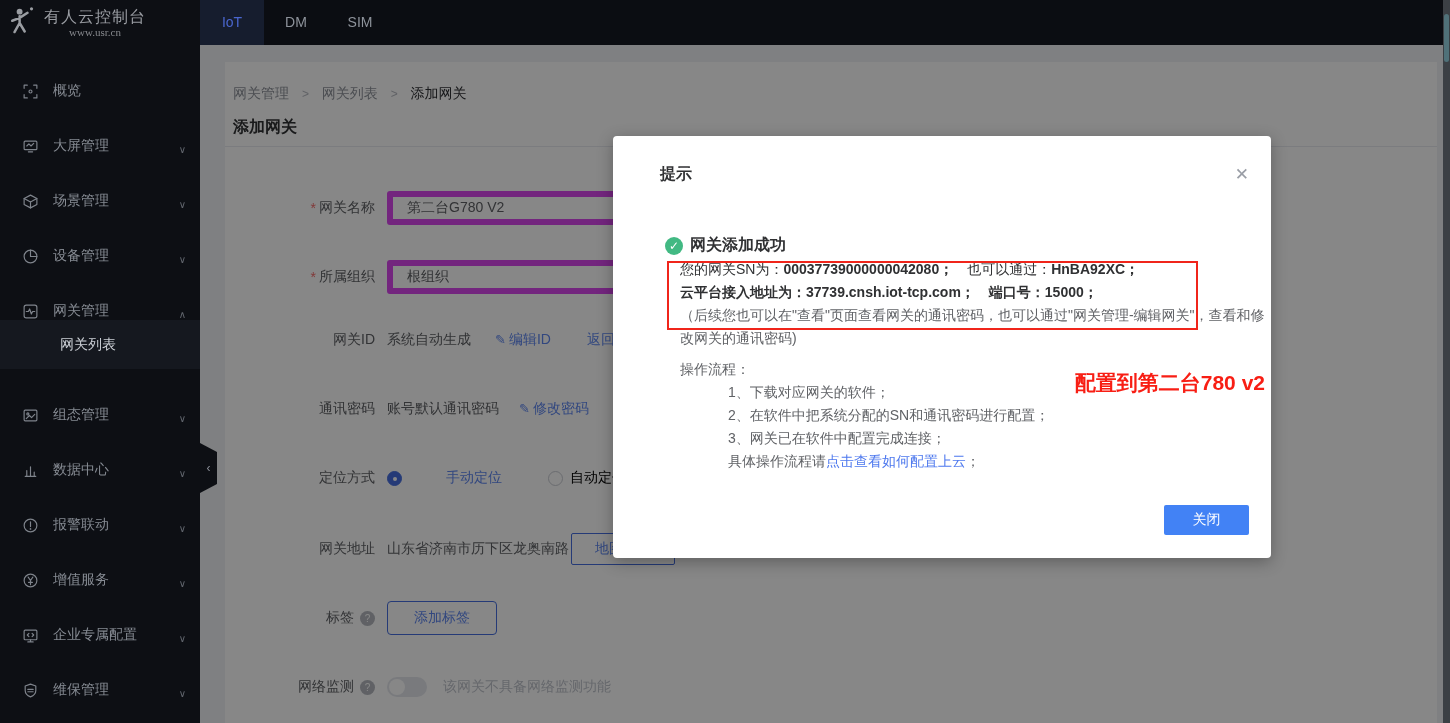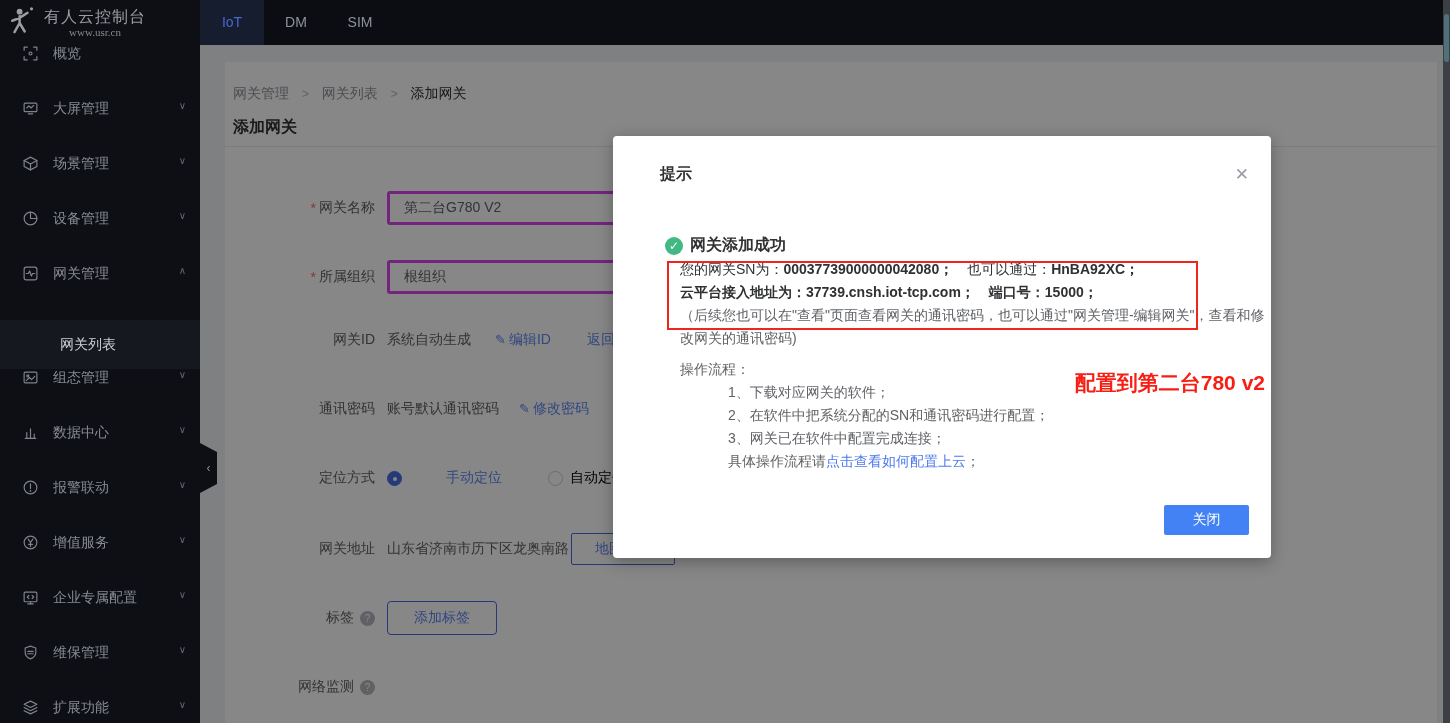--- a/index.html
+++ b/index.html
@@ -11,21 +11,21 @@
   .brand { width:200px; height:45px; display:flex; align-items:center; padding-left:8px; background:#0d0f14;font-family:Liberation Serif, serif; }
   .brand-text { margin-left:6px; }
   .brand-title { color:#9a9da3; font-size:16px; letter-spacing:1px; line-height:18px; }
   .brand-sub { color:#87898e; font-size:11px; text-align:center; line-height:12px; }
   .tabs { display:flex; }
   .tab { width:64px; height:45px; line-height:45px; text-align:center; color:#8e939b; font-size:14px; cursor:pointer; }
   .tab.active { background:#161d2e; color:#4a66cf; }
 
   
   .sidebar { position:absolute; left:0; top:45px; width:200px; bottom:0; background:#0d0f14; z-index:30; }
-  .sitem { height:55px; display:flex; align-items:flex-start; padding:0 14px 0 22px; color:#868b93; cursor:pointer; }
+  .sitem { height:55px; display:flex; align-items:flex-end; padding:0 14px 0 22px; color:#868b93; cursor:pointer; }
   .sitem .slabel { margin-left:14px; flex:1; }
   .chev { font-size:10px; color:#62666e; }
   .icn { width:17px; height:17px; stroke:#7f848c; fill:none; stroke-width:1.1; stroke-linecap:round; stroke-linejoin:round; flex:none; }
   .submenu { background:#101218; }
   .subitem { height:49px; line-height:49px; padding-left:60px; color:#ccd0d6; background:#15181f; cursor:pointer; }
 
   .collapse-tab { position:absolute; left:200px; top:443px; width:17px; height:50px; background:#0d0f14; z-index:45;
     clip-path:polygon(0 0,100% 18%,100% 82%,0 100%); color:#8a8e96; font-size:12px; display:flex; align-items:center; justify-content:center; cursor:pointer; }
 
   
@@ -34,21 +34,21 @@
   .breadcrumb { position:absolute; left:8px; top:23px; color:#8f939b; font-size:14px; }
   .breadcrumb .sep { color:#b6b9c0; margin:0 9px; font-size:12px; }
   .breadcrumb .last { color:#2f3135; }
   .page-title { position:absolute; left:8px; top:55px; color:#303133; font-weight:bold; font-size:16px; }
   .hdivider { position:absolute; left:0; right:0; top:84px; height:1px; background:#e8eaf0; }
 
   .frow { position:absolute; left:0; right:0; display:flex; align-items:center; }
   .flabel { width:150px; text-align:right; color:#606266; display:flex; justify-content:flex-end; align-items:center; flex:none; }
   .req { color:#f56c6c; margin-right:3px; }
   .fbody { margin-left:12px; display:flex; align-items:center; }
-  .finput { width:280px; height:34px; border:3px solid #d946ef; border-radius:3px; background:#fff; color:#606266; font-size:14px; padding:0 14px; font-family:inherit; }
+  .finput { width:280px; height:34px; border:6px solid #d946ef; border-radius:3px; background:#fff; color:#606266; font-size:14px; padding:0 14px; font-family:inherit; }
   .ftext { color:#606266; }
   .flink { color:#5f87f0; cursor:pointer; }
   .editpen { font-size:13px; margin-right:3px; }
   .radio { width:15px; height:15px; border-radius:50%; border:1px solid #c9ccd3; background:#fff; display:inline-block; position:relative; flex:none; }
   .radio.sel { background:#466fe0; border-color:#466fe0; }
   .radio.sel::after { content:""; position:absolute; left:5px; top:5px; width:4px; height:4px; border-radius:50%; background:#fff; }
   .rlabel { margin-left:7px; }
   .rlabel.sel { color:#5f87f0;margin-left:44px; }
   .map-btn { width:104px; height:32px; border:1px solid #466fe0; background:#fff; color:#5f87f0; font-size:14px; border-radius:2px; margin-left:2px; cursor:pointer; font-family:inherit; }
   .tag-btn { width:110px; height:34px; border:1px solid #466fe0; background:#fff; color:#5f87f0; font-size:14px; border-radius:4px; cursor:pointer; font-family:inherit; }
@@ -286,20 +286,24 @@
       <div class="fbody">
         <button class="tag-btn">添加标签</button>
       </div>
     </div>
 
     <div class="frow" style="top:612px;height:26px;">
       <div class="flabel">
         <span>网络监测</span>
         <span class="qmark">?</span>
       </div>
+      <div class="fbody">
+        <span class="toggle"></span>
+        <span class="toggle-note">该网关不具备网络监测功能</span>
+      </div>
     </div>
   </div>
 </div>
 
 <div class="backdrop"></div>
 <div class="scrollbar">
   <div class="scroll-thumb"></div>
 </div>
 
 <div class="modal">

